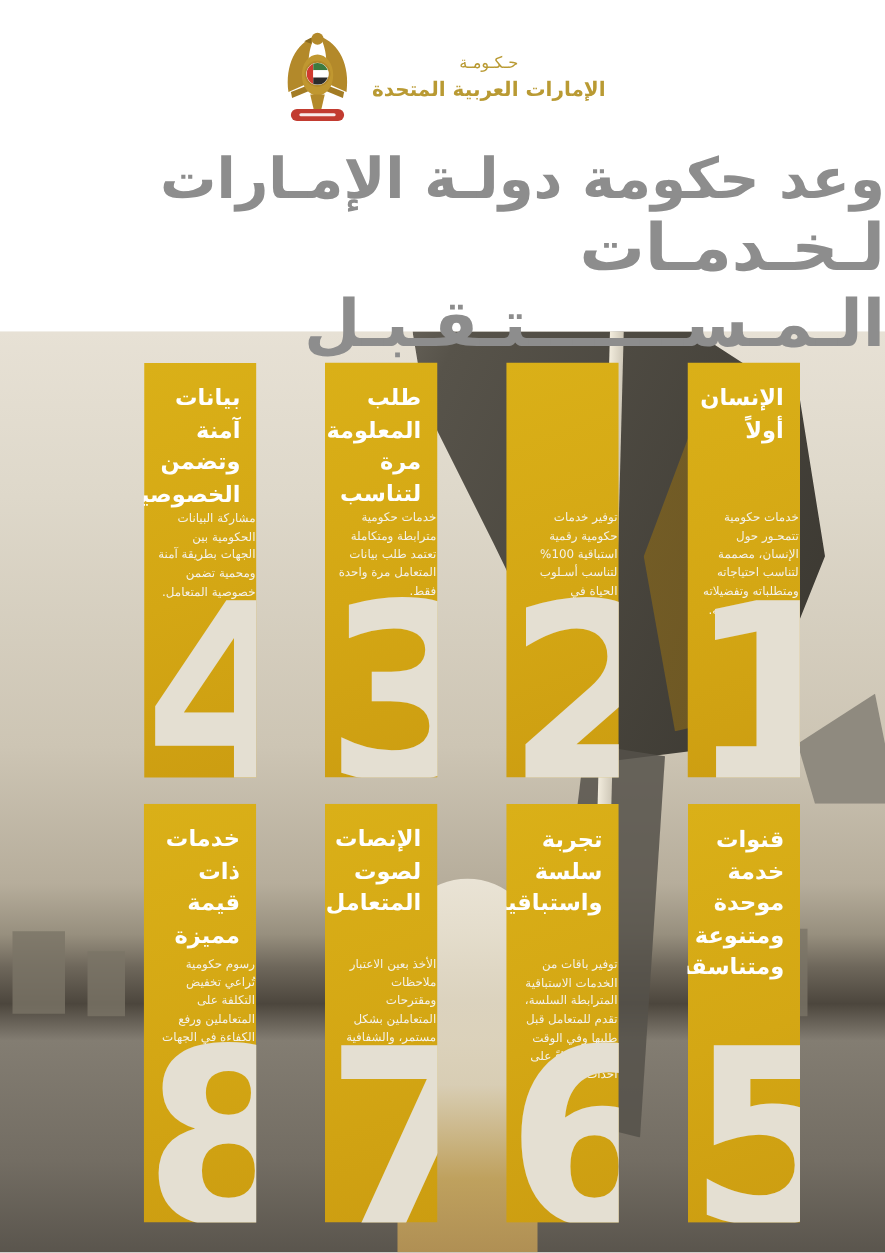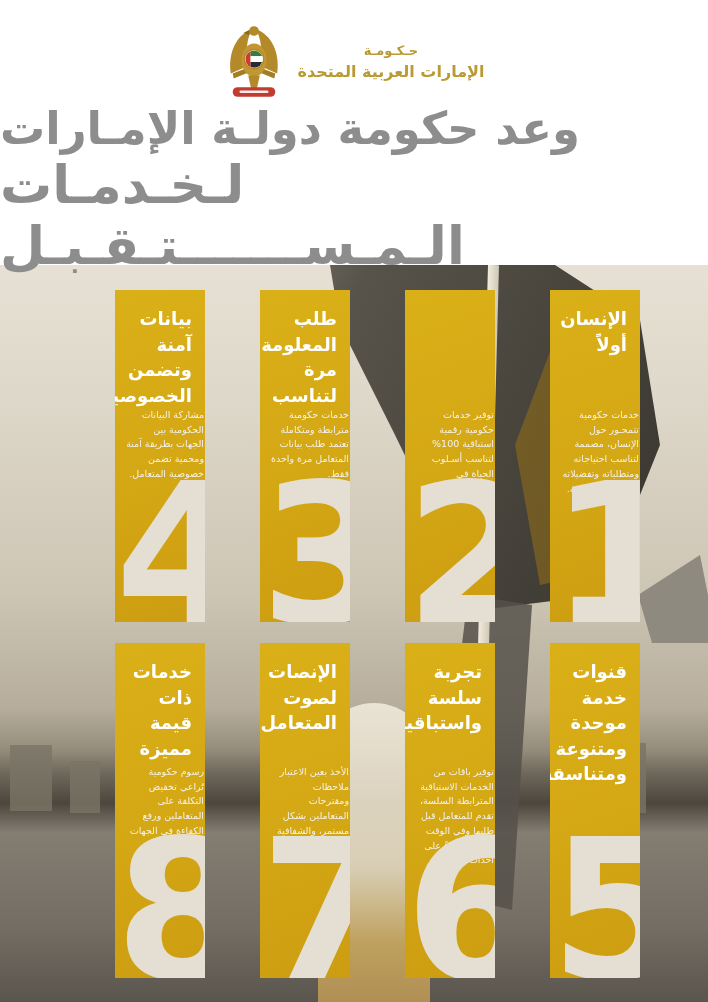--- a/index.html
+++ b/index.html
@@ -5,23 +5,23 @@
   html,body{margin:0;padding:0;background:#ffffff;}
   .page{
     position:relative;width:708px;height:1002px;overflow:hidden;
     background:#ffffff;font-family:"DejaVu Sans",sans-serif;
   }
   
   .header{position:absolute;top:0;left:0;width:708px;height:265px;background:#fff;z-index:5;}
   .logo-row{display:flex;justify-content:center;align-items:center;gap:14px;padding-top:22px;}
   .emblem{width:60px;height:80px;flex:0 0 auto;}
   .logo-text{display:flex;flex-direction:column;align-items:center;color:var(--logo-gold,#b99a33);}
-  .logo-text .gov{font-size:13px;font-weight:bold;letter-spacing:1px;}
+  .logo-text .gov{font-size:13px;font-weight:normal;letter-spacing:1px;}
   .logo-text .uae{font-size:16px;font-weight:bold;margin-top:4px;}
-  .poster-title{text-align:left;color:var(--title-gray,#8d8d8d);
+  .poster-title{margin-top:14px;text-align:right;color:var(--title-gray,#8d8d8d);
     font-weight:bold;line-height:1.18;direction:rtl;}
   .poster-title .l1{font-size:45px;}
   .poster-title .l2{font-size:52px;}
   
   .photo{position:absolute;top:265px;left:0;width:708px;height:737px;overflow:hidden;
     background:linear-gradient(180deg,
       #e7e1d5 0%, #ded8ca 18%, #cdc5b4 45%, #b6ad9b 60%,
       #978f7e 65.5%, #6e675b 69%, #4c463d 73%, #837d72 77%,
       #736d63 90%, #5a554d 100%);}
   .flag-main{position:absolute;left:0;top:0;width:708px;height:737px;

